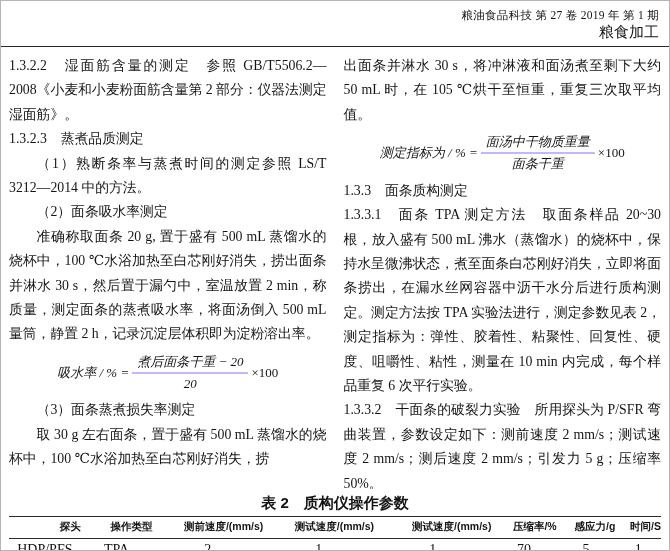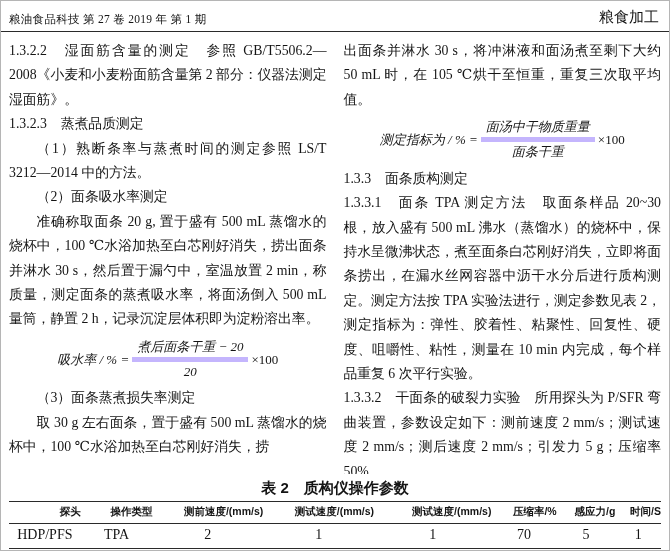--- a/index.html
+++ b/index.html
@@ -7,41 +7,42 @@
     width:670px; height:551px; box-sizing:border-box;
     border:1px solid #b5b5b5;
     background:#ffffff; color:#141414;
     font-family:"Liberation Serif","DejaVu Serif",serif;
     position:relative; overflow:hidden;
   }
   .header {
     display:flex; justify-content:space-between; align-items:flex-end;
     padding:7px 10px 4px 8px;
     border-bottom:1.5px solid #2a2a2a;
+    flex-direction:column;
   }
   .journal-info { font-size:11.5px; letter-spacing:0.3px; }
   .section-label {
     font-size:15px; font-weight:normal;
     font-family:"Liberation Sans","DejaVu Sans",sans-serif;
   }
   .columns {
     display:flex; gap:17px;
     padding:7px 8px 0 8px;
     height:442px; box-sizing:border-box; overflow:hidden;
   }
   .col { flex:1; font-size:13.8px; line-height:24.4px; text-align:justify; }
   .col p { margin:0; }
   .indent { text-indent:2em; }
   .formula {
     display:flex; justify-content:center; align-items:center;
     margin:7px 0 6px 0; font-size:13px; line-height:1.25;
     font-style:italic;
   }
   .frac { display:inline-flex; flex-direction:column; text-align:center; margin:0 3px; }
-  .frac .num { padding:0 5px 2px 5px; border-bottom:5px solid #c4b5fd; }
+  .frac .num { padding:0 5px 2px 5px; border-bottom:2px solid #c4b5fd; }
   .frac .den { padding-top:2px; }
   .f-suffix { font-style:normal; }
   .table-block { padding:0 8px; }
   .table-title {
     text-align:center; font-weight:bold; font-size:15px;
     font-family:"Liberation Sans","DejaVu Sans",sans-serif;
     margin:5px 0 3px 0;
   }
   table.params {
     width:100%; border-collapse:collapse;

